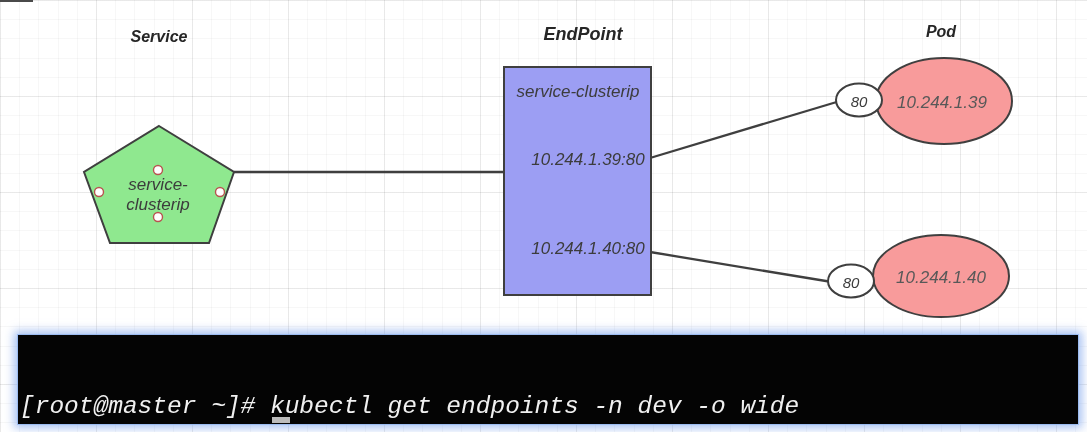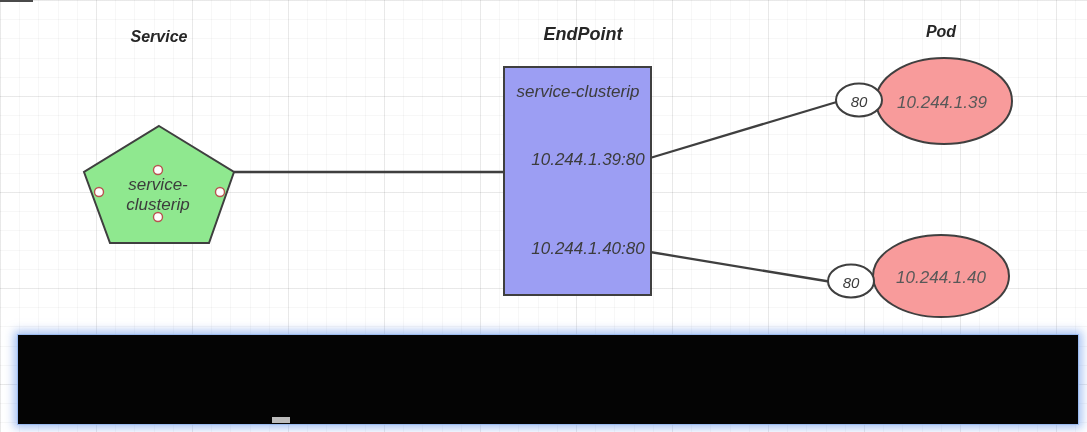--- a/index.html
+++ b/index.html
@@ -80,18 +80,19 @@
 
     <g>
       <ellipse cx="941" cy="276" rx="68" ry="41" class="shape" stroke-width="2.5" fill="#F89B9B"></ellipse>
       <text x="941" y="277" class="pod-text" dominant-baseline="central">10.244.1.40</text>
       <ellipse cx="851" cy="281" rx="23" ry="16.5" class="shape" fill="#FFFFFF"></ellipse>
       <text x="851" y="282" class="port-text" dominant-baseline="central">80</text>
     </g>
   </svg>
 
   <div class="terminal">
+    <div class="trow"><span>[root@master ~]# kubectl get endpoints -n dev -o wide</span></div>
     
     
     <div class="cursor"></div>
   </div>
 
 </div>
 
 </body></html>

